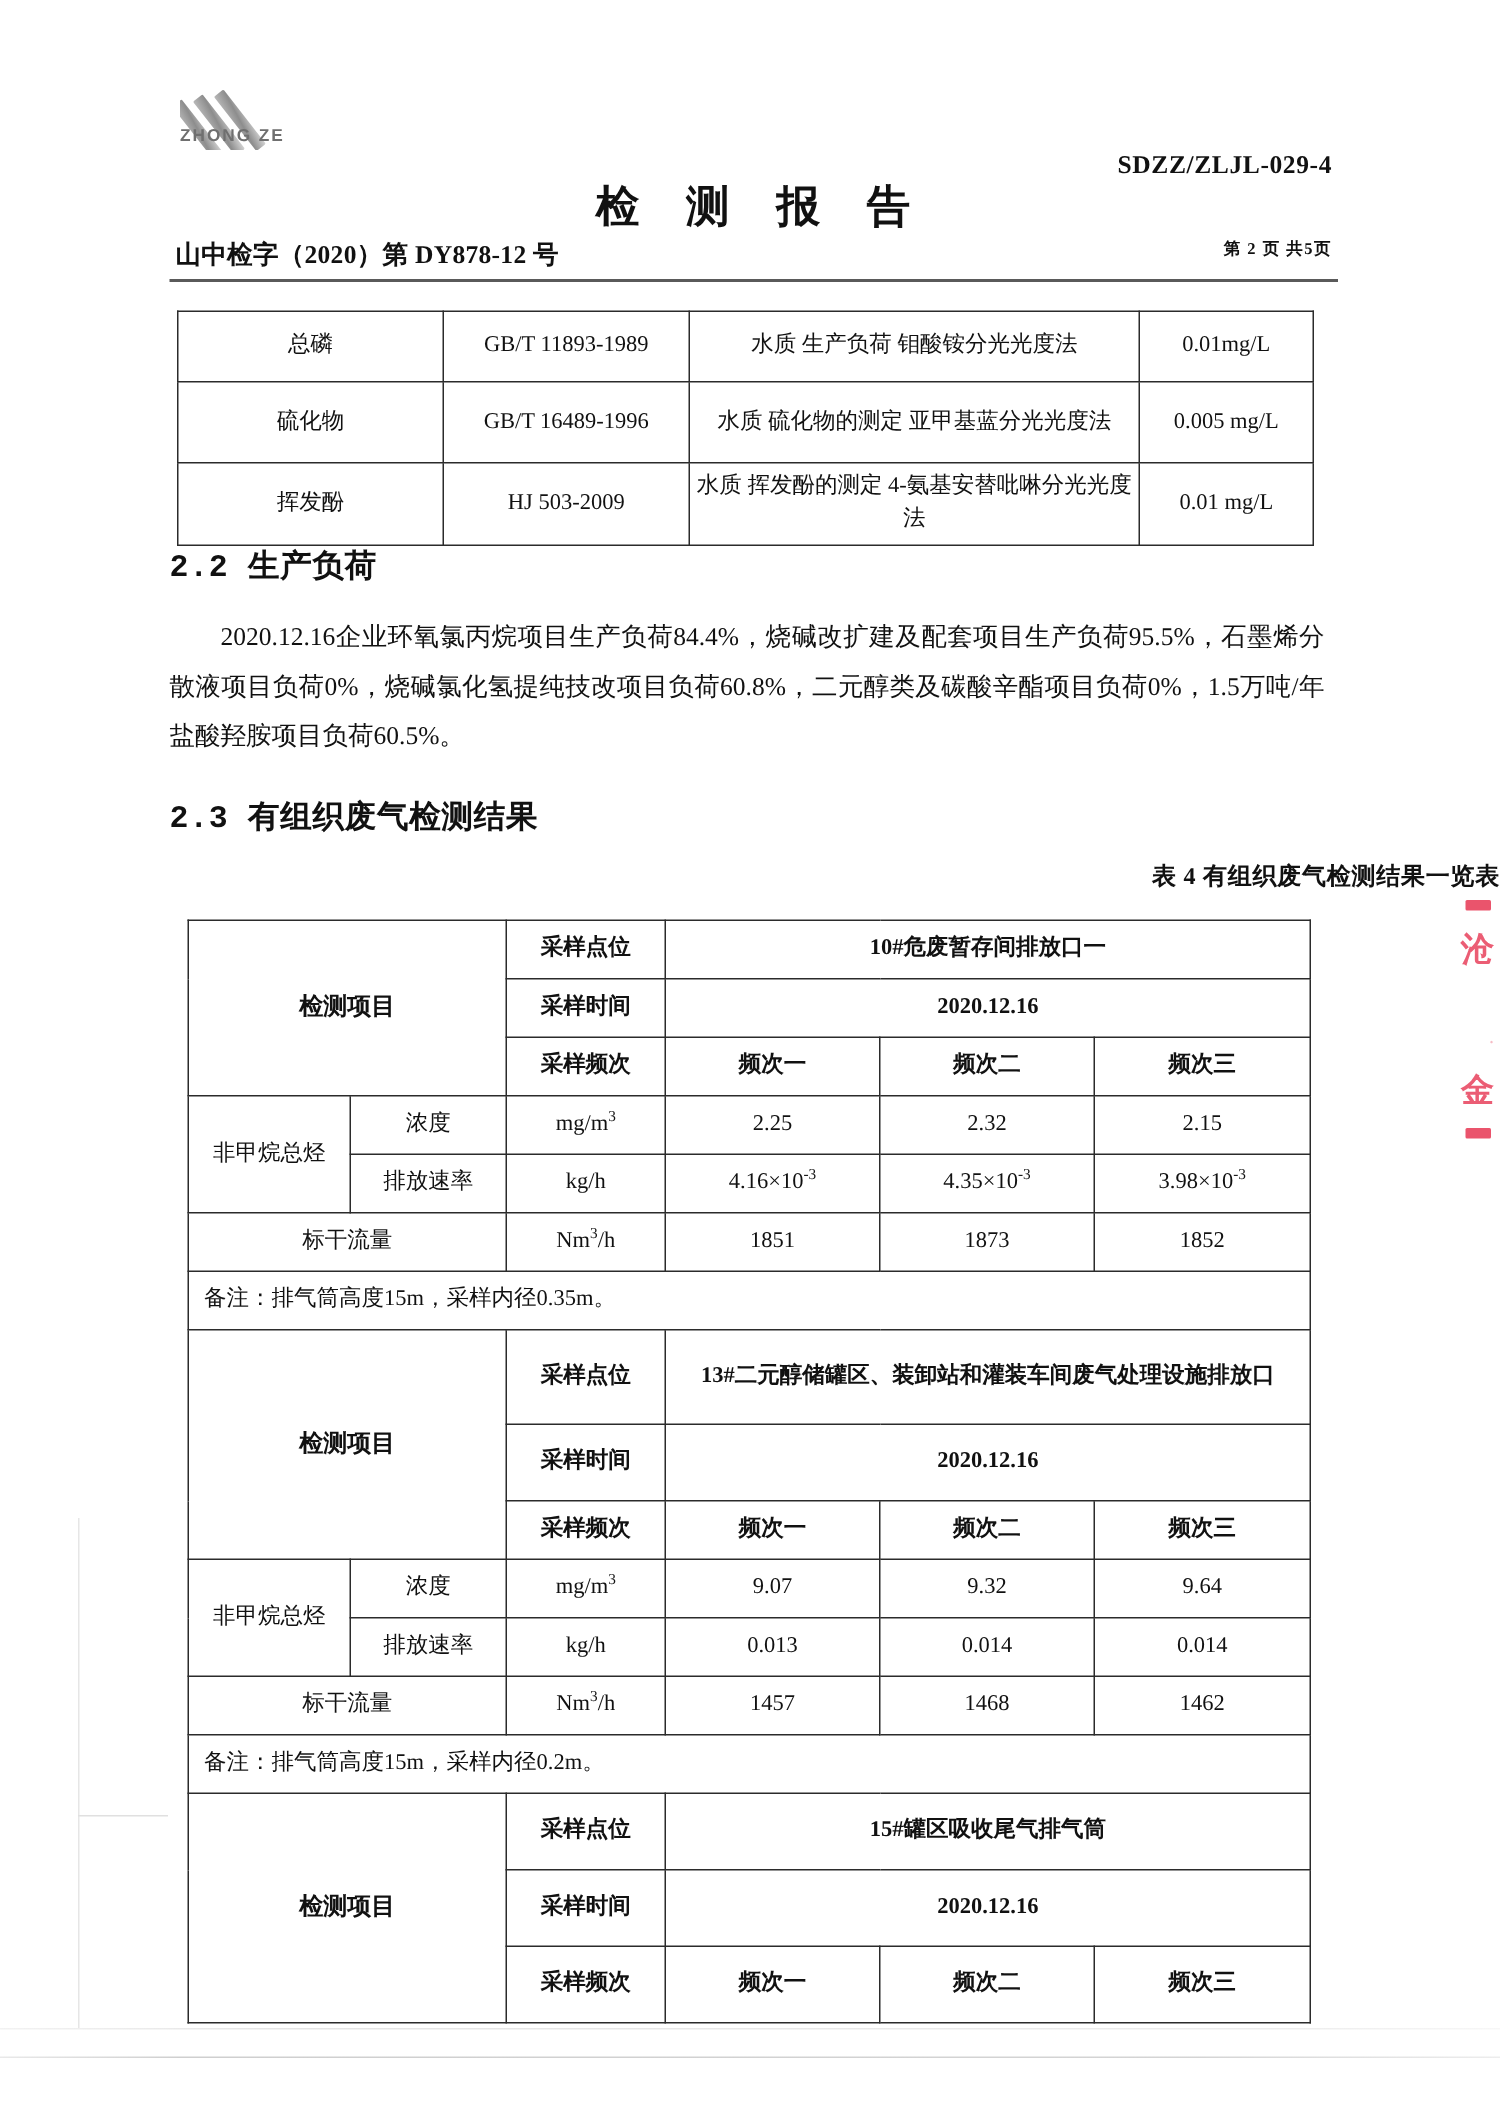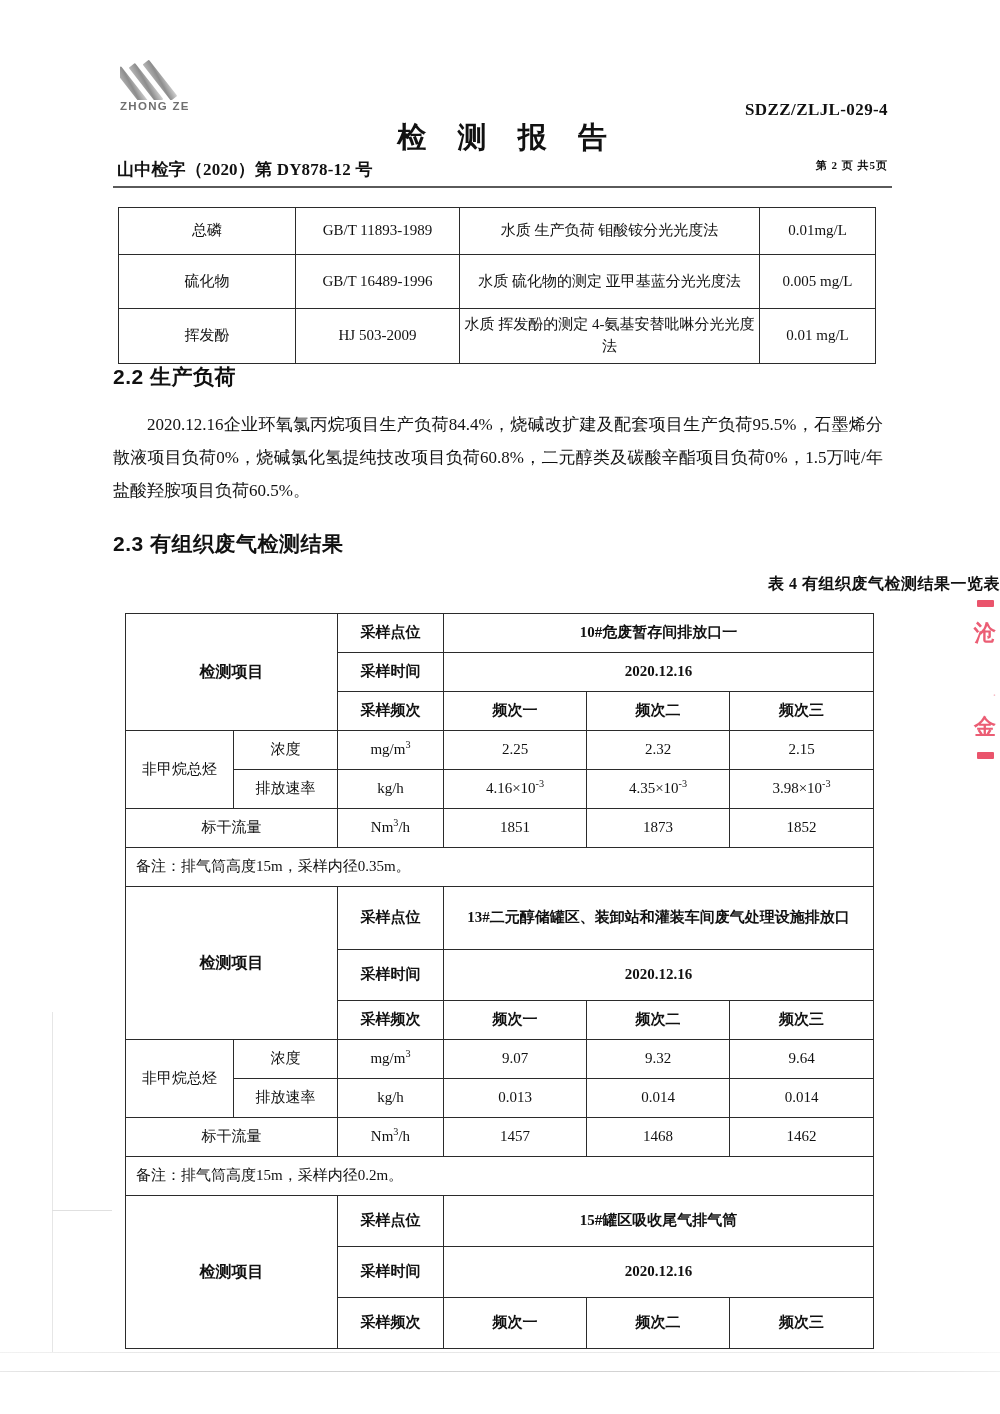--- a/index.html
+++ b/index.html
@@ -33,21 +33,21 @@
     position:absolute;left:52px;top:1210px;width:60px;height:1px;
     background:#e0e0e0;
   }
 
   
   .logo{
     position:absolute;left:120px;top:48px;width:116px;height:74px;
   }
   .logo svg{display:block;}
   .logo-text{
-    position:absolute;left:0;top:52px;
+    position:absolute;left:0;top:37px;
     font-family:"Liberation Sans","DejaVu Sans",sans-serif;
     font-size:11.5px;letter-spacing:1.3px;font-weight:700;color:#6f6f6f;text-align:center;
   }
   .doc-code{
     position:absolute;right:112px;top:100px;
     font-family:"Liberation Serif","DejaVu Serif",serif;
     font-size:17px;font-weight:700;letter-spacing:.4px;color:#111;
   }
   .main-title{
     position:absolute;left:16px;right:0;top:118px;
@@ -95,21 +95,21 @@
   .methods-table .c1{width:164px;}
   .methods-table .c2{width:300px;}
   .methods-table .c3{width:116px;}
   .m-r2 td{height:47px;}
   .m-r3 td{height:48px;}
 
   
   .h2{
     position:absolute;left:113px;
     font-size:21px;font-weight:700;letter-spacing:.5px;
-    font-family:Liberation Sans, sans-serif;
+    font-family:Liberation Mono, monospace;
   }
   #sec22{top:363px;}
   #sec23{top:530px;}
   .para{
     position:absolute;left:113px;width:770px;
     font-size:17px;line-height:33px;text-align:justify;
     text-indent:2em;
   }
   #para22{top:408px;}
   .table-caption{

